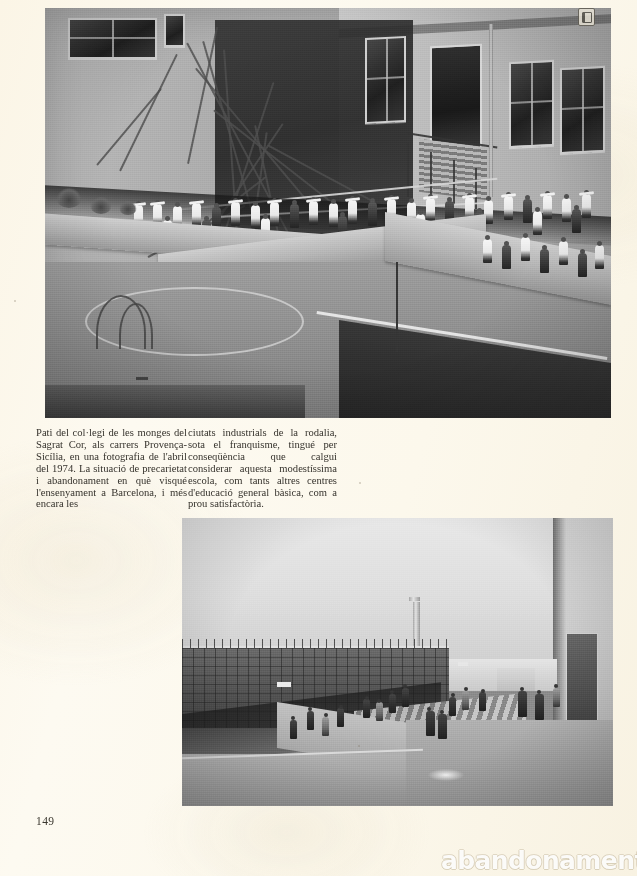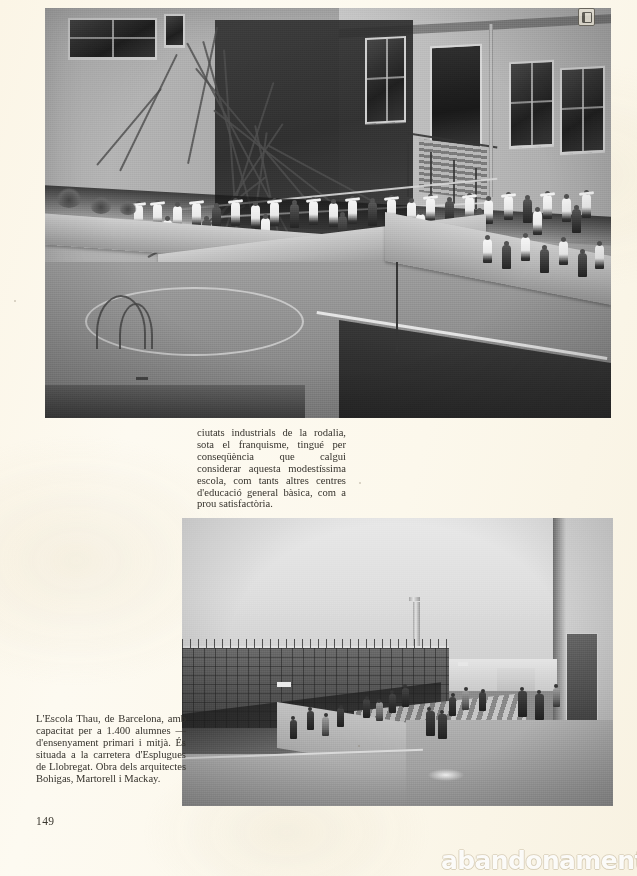--- a/index.html
+++ b/index.html
@@ -267,21 +267,21 @@
     color: #35322c;
     font-family: "Liberation Serif", serif;
     font-size: 10.6px;
     line-height: 11.9px;
     text-align: justify;
     text-justify: inter-word;
     -webkit-hyphens: manual;
     hyphens: manual;
   }
   #caption-col-1 { left: 36px; top: 427px; width: 151px; }
-  #caption-col-2 { left: 197px; top: 427px; width: 149px; }
+  #caption-col-2 { left: 188px; top: 427px; width: 149px; }
   #caption-col-3 { left: 36px; top: 713px; width: 150px; }
 
   #page-number {
     position: absolute;
     left: 36px;
     top: 815px;
     font-family: "Liberation Serif", serif;
     font-size: 11.5px;
     color: #3a372f;
     letter-spacing: .4px;
@@ -466,20 +466,21 @@
                 transform:skewY(9deg); transform-origin:left top;"></div>
     <div class="layer" style="left:48%; top:74%; width:52%; height:3px; background:#e3e0d8; transform:rotate(9deg); transform-origin:left top;"></div>
     <div class="layer" style="left:62%; top:62%; width:2px; height:22%; background:#3b3933;"></div>
 
     <div class="layer" style="left:0; top:92%; width:46%; height:8%; background:linear-gradient(180deg,rgba(45,43,38,.35),rgba(45,43,38,.7));"></div>
 
     <div class="grain-overlay"></div>
     <div class="vignette"></div>
   </div>
 
+  <div class="caption" id="caption-col-1">Pati del col·legi de les monges del Sagrat Cor, als carrers Provença-Sicília, en una fotografia de l'abril del 1974. La situació de precarietat i abandonament en què visqué l'ensenyament a Barcelona, i més encara les</div>
 
   <div class="caption" id="caption-col-2">ciutats industrials de la rodalia, sota el franquisme, tingué per conseqüència que calgui considerar aquesta modestíssima escola, com tants altres centres d'educació general bàsica, com a prou satisfactòria.</div>
 
   <div class="photo" id="photo-bottom">
 
     <div class="layer bp-sky"></div>
 
     <div class="bp-chimney" style="left:53.5%; top:29%; width:7px; height:26%;"></div>
     <div class="bp-chimney" style="left:52.6%; top:27.5%; width:11px; height:4px;"></div>
 
@@ -527,21 +528,20 @@
       <div class="person" style="left:82%; top:61%; width:9px; height:26px;"></div>
       <div class="person light" style="left:86%; top:59%;"></div>
       <div class="person" style="left:25%; top:70%;"></div>
       <div class="person" style="left:51%; top:59%;"></div>
     </div>
 
     <div class="grain-overlay"></div>
     <div class="vignette"></div>
   </div>
 
-  <div class="caption" id="caption-col-3">L'Escola Thau, de Barcelona, amb capacitat per a 1.400 alumnes —d'ensenyament primari i mitjà. És situada a la carretera d'Esplugues de Llobregat. Obra dels arquitectes Bohigas, Martorell i Mackay.</div>
 
   <div id="page-number">149</div>
 
   <div id="corner-stamp">
     <span class="inner"></span>
   </div>
 
   <div id="watermark">abandonament</div>
 
   <div class="speck" style="left:359px; top:482px; width:2px; height:2px;"></div>

